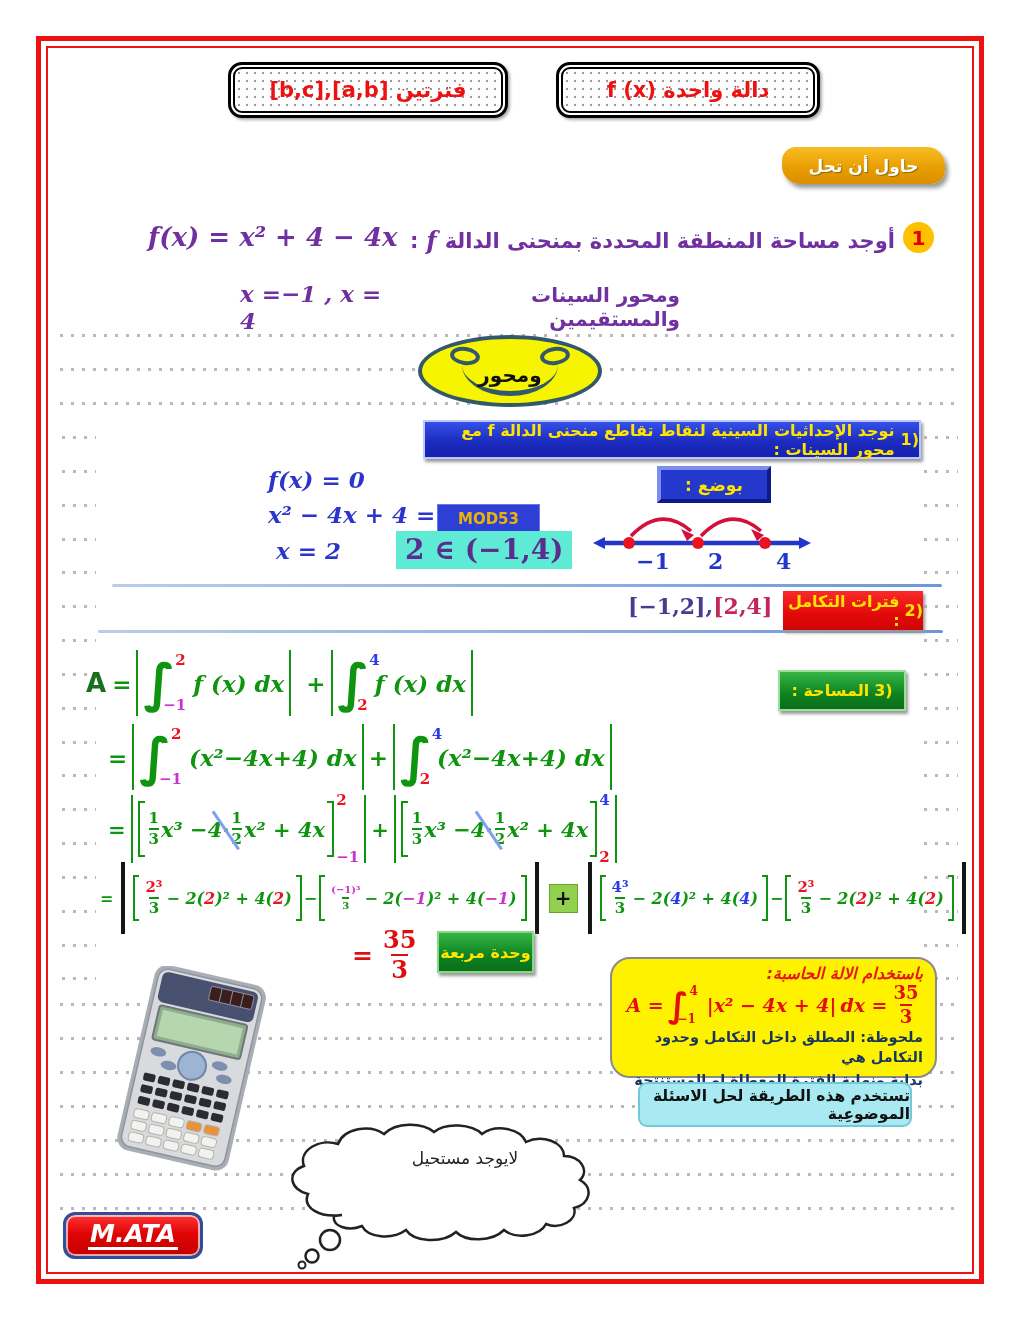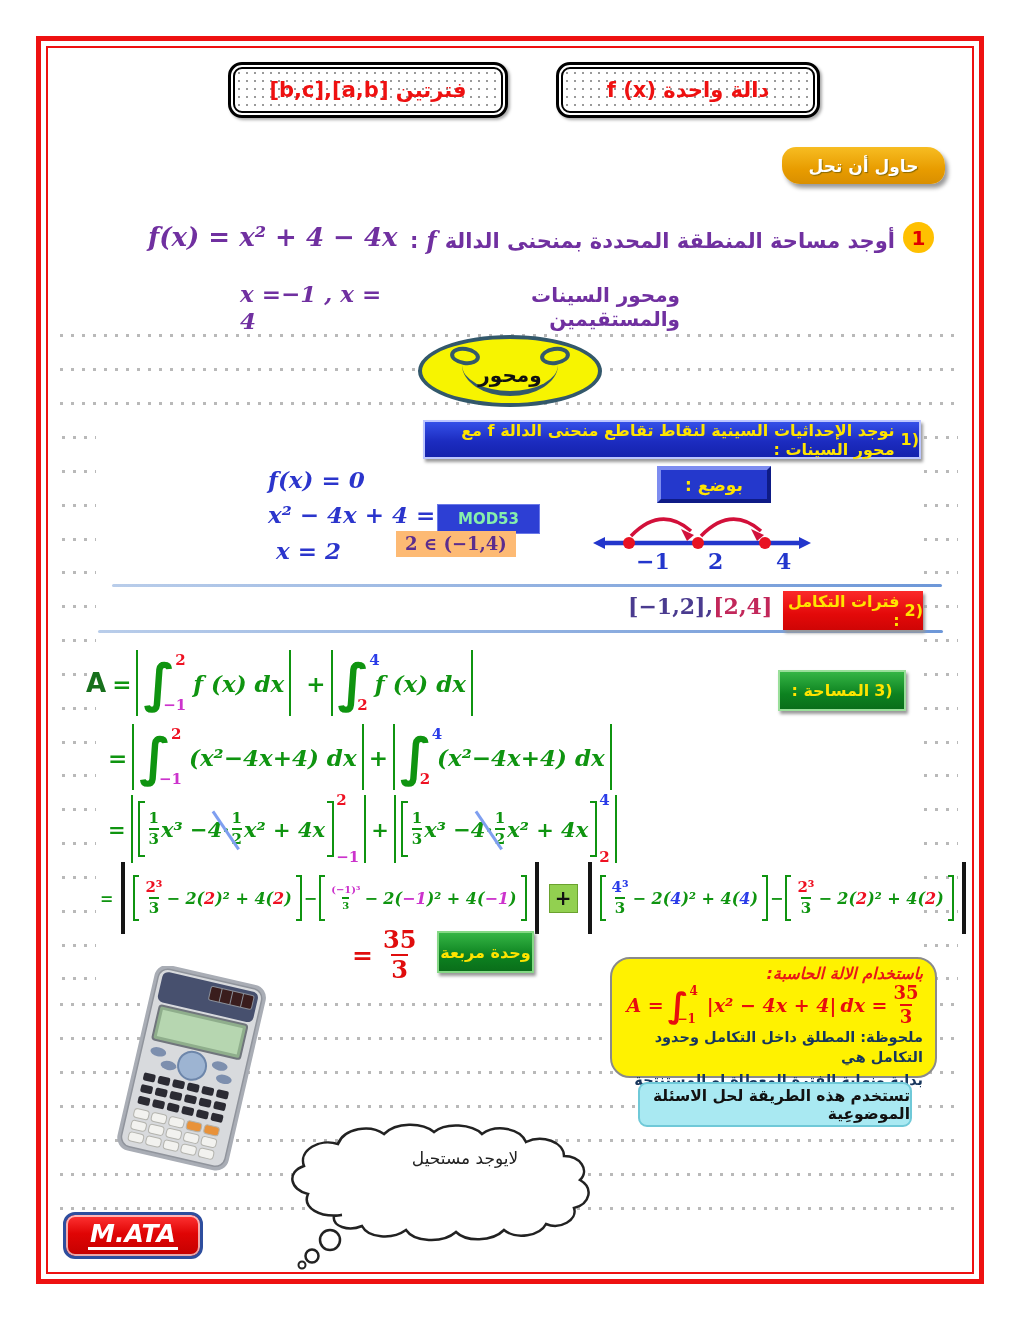--- a/index.html
+++ b/index.html
@@ -53,24 +53,24 @@
         color:#ffe400;font-weight:bold;font-size:16px;box-shadow:2px 3px 3px #999;}
   .stepbox{position:absolute;display:flex;direction:rtl;align-items:center;justify-content:center;gap:5px;
         color:#ffe400;font-weight:bold;font-size:16px;box-shadow:2px 3px 3px #999;box-sizing:border-box;}
   .step2{left:783px;top:591px;width:140px;height:39px;background:linear-gradient(#fb2a2a,#e30909 60%,#cf0505);}
   .step3{left:778px;top:670px;width:128px;height:41px;border:2px solid #9adf9a;
         background:linear-gradient(#35b545,#0d8220 60%,#0a6e1a);}
   
   .beq{position:absolute;color:#2b35cc;font-family:"DejaVu Serif",serif;font-style:italic;
         font-weight:600;font-size:23px;}
   .mod{position:absolute;left:437px;top:504px;width:101px;height:28px;background:#2d3fd4;
-        border:1px solid #6b79e8;color:#86efac;font-weight:bold;font-size:15px;
+        border:1px solid #6b79e8;color:#eab308;font-weight:bold;font-size:15px;
         display:flex;align-items:center;justify-content:center;}
-  .hl{position:absolute;left:396px;top:531px;padding:2px 9px 3px;background:#fdba74;
-        color:#5b2d8e;font-family:"DejaVu Serif",serif;font-weight:bold;font-size:18px;}
+  .hl{position:absolute;left:396px;top:531px;padding:2px 9px 3px;background:#5eead4;
+        color:#5b2d8e;font-family:"DejaVu Serif",serif;font-weight:bold;font-size:28px;}
   .putbox{position:absolute;left:657px;top:466px;width:114px;height:37px;background:#2438cc;
         border:4px solid;border-color:#7d8cf0 #0e1b86 #0e1b86 #7d8cf0;box-sizing:border-box;
         color:#ffe400;font-weight:bold;font-size:17px;direction:rtl;
         display:flex;align-items:center;justify-content:center;}
   .nl-label{position:absolute;top:548px;color:#2336cc;font-family:"DejaVu Serif",serif;
         font-weight:bold;font-size:22px;}
   .rule{position:absolute;height:3px;border-radius:2px;background:linear-gradient(90deg,#b9cdea,#6d97d8);}
   .intervals{position:absolute;left:628px;top:593px;font-family:"DejaVu Serif",serif;
         font-weight:bold;font-size:22px;display:flex;}
   

